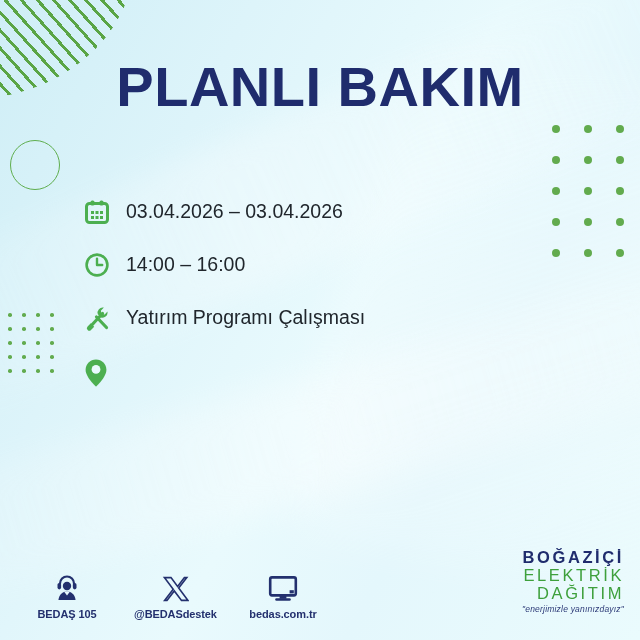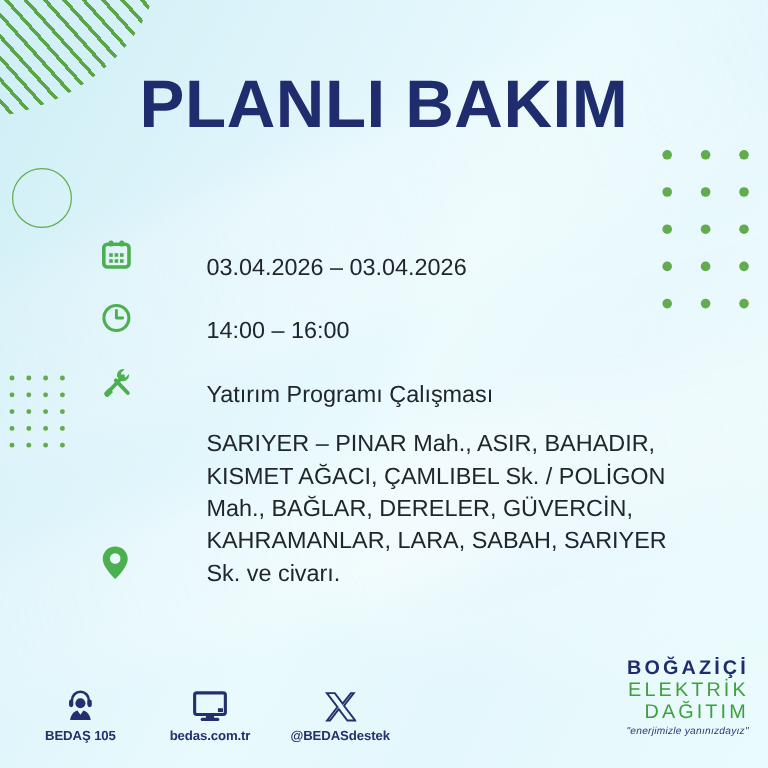--- a/index.html
+++ b/index.html
@@ -132,23 +132,22 @@
 
   
   .info {
     position: absolute;
     left: 84px;
     top: 198px;
     width: 500px;
   }
   .info-row {
     display: flex;
-    align-items: flex-end;
+    align-items: flex-start;
     margin-bottom: 14px;
-    gap: 46px;
   }
   .info-icon {
     width: 42px;
     min-width: 42px;
     height: 38px;
     display: flex;
     align-items: flex-start;
     justify-content: flex-start;
     padding-top: 1px;
   }
@@ -325,21 +324,20 @@
       <div class="info-text">Yatırım Programı Çalışması</div>
     </div>
 
     <div class="info-row row-address">
       <div class="info-icon">
         <svg width="24" height="30" viewBox="0 0 24 30" aria-hidden="true">
           <path d="M12 1.4 C6.2 1.4 1.6 6 1.6 11.7 C1.6 19.2 12 28.6 12 28.6 C12 28.6 22.4 19.2 22.4 11.7 C22.4 6 17.8 1.4 12 1.4 Z" fill="#4caf50"></path>
           <circle cx="12" cy="11.4" r="4.4" fill="#e9fafd"></circle>
         </svg>
       </div>
-      <div class="info-text">SARIYER – PINAR Mah., ASIR, BAHADIR, KISMET AĞACI, ÇAMLIBEL Sk. / POLİGON Mah., BAĞLAR, DERELER, GÜVERCİN, KAHRAMANLAR, LARA, SABAH, SARIYER Sk. ve civarı.</div>
     </div>
 
   </div>
 
   <div class="footer">
 
     <div class="contacts">
 
       <div class="contact">
         <div class="glyph">
@@ -350,39 +348,39 @@
             <circle cx="15" cy="13" r="4.2" fill="#23306e"></circle>
             <path d="M6.4 27 C7.2 21.6 10.6 18.6 15 18.6 C19.4 18.6 22.8 21.6 23.6 27 Z" fill="#23306e"></path>
             <path d="M12.4 18.9 L15 22.6 L17.6 18.9 L15 18.3 Z" fill="#e9fafd"></path>
           </svg>
         </div>
         <div class="clabel">BEDAŞ 105</div>
       </div>
 
       <div class="contact">
         <div class="glyph">
+          <svg width="28" height="28" viewBox="0 0 28 28" aria-hidden="true">
+            <path d="M3.4 2.6 L12.2 14.2 L3.6 25.4 L6.0 25.4 L13.3 15.9 L20.5 25.4 L27.0 25.4 L17.7 13.1 L25.8 2.6 L23.4 2.6 L16.6 11.4 L10.0 2.6 Z" fill="none" stroke="#23306e" stroke-width="1.6"></path>
+          </svg>
+        </div>
+        <div class="clabel">@BEDASdestek</div>
+      </div>
+
+      <div class="contact">
+        <div class="glyph">
           <svg width="30" height="28" viewBox="0 0 30 28" aria-hidden="true">
             <rect x="2.2" y="2.4" width="25.6" height="18" rx="1.8" fill="none" stroke="#23306e" stroke-width="2.6"></rect>
             <rect x="11.6" y="20.8" width="6.8" height="3" fill="#23306e"></rect>
             <rect x="7.2" y="23.2" width="15.6" height="2.6" rx="1.3" fill="#23306e"></rect>
             <rect x="21.6" y="15.2" width="4.2" height="3.2" fill="#23306e"></rect>
           </svg>
         </div>
         <div class="clabel">bedas.com.tr</div>
       </div>
 
-      <div class="contact">
-        <div class="glyph">
-          <svg width="28" height="28" viewBox="0 0 28 28" aria-hidden="true">
-            <path d="M3.4 2.6 L12.2 14.2 L3.6 25.4 L6.0 25.4 L13.3 15.9 L20.5 25.4 L27.0 25.4 L17.7 13.1 L25.8 2.6 L23.4 2.6 L16.6 11.4 L10.0 2.6 Z" fill="none" stroke="#23306e" stroke-width="1.6"></path>
-          </svg>
-        </div>
-        <div class="clabel">@BEDASdestek</div>
-      </div>
-
     </div>
 
     <div class="brand">
       <div class="brand-l1">BOĞAZİÇİ</div>
       <div class="brand-l2">ELEKTRİK</div>
       <div class="brand-l3">DAĞITIM</div>
       <div class="brand-tag">"enerjimizle yanınızdayız"</div>
     </div>
 
   </div>

